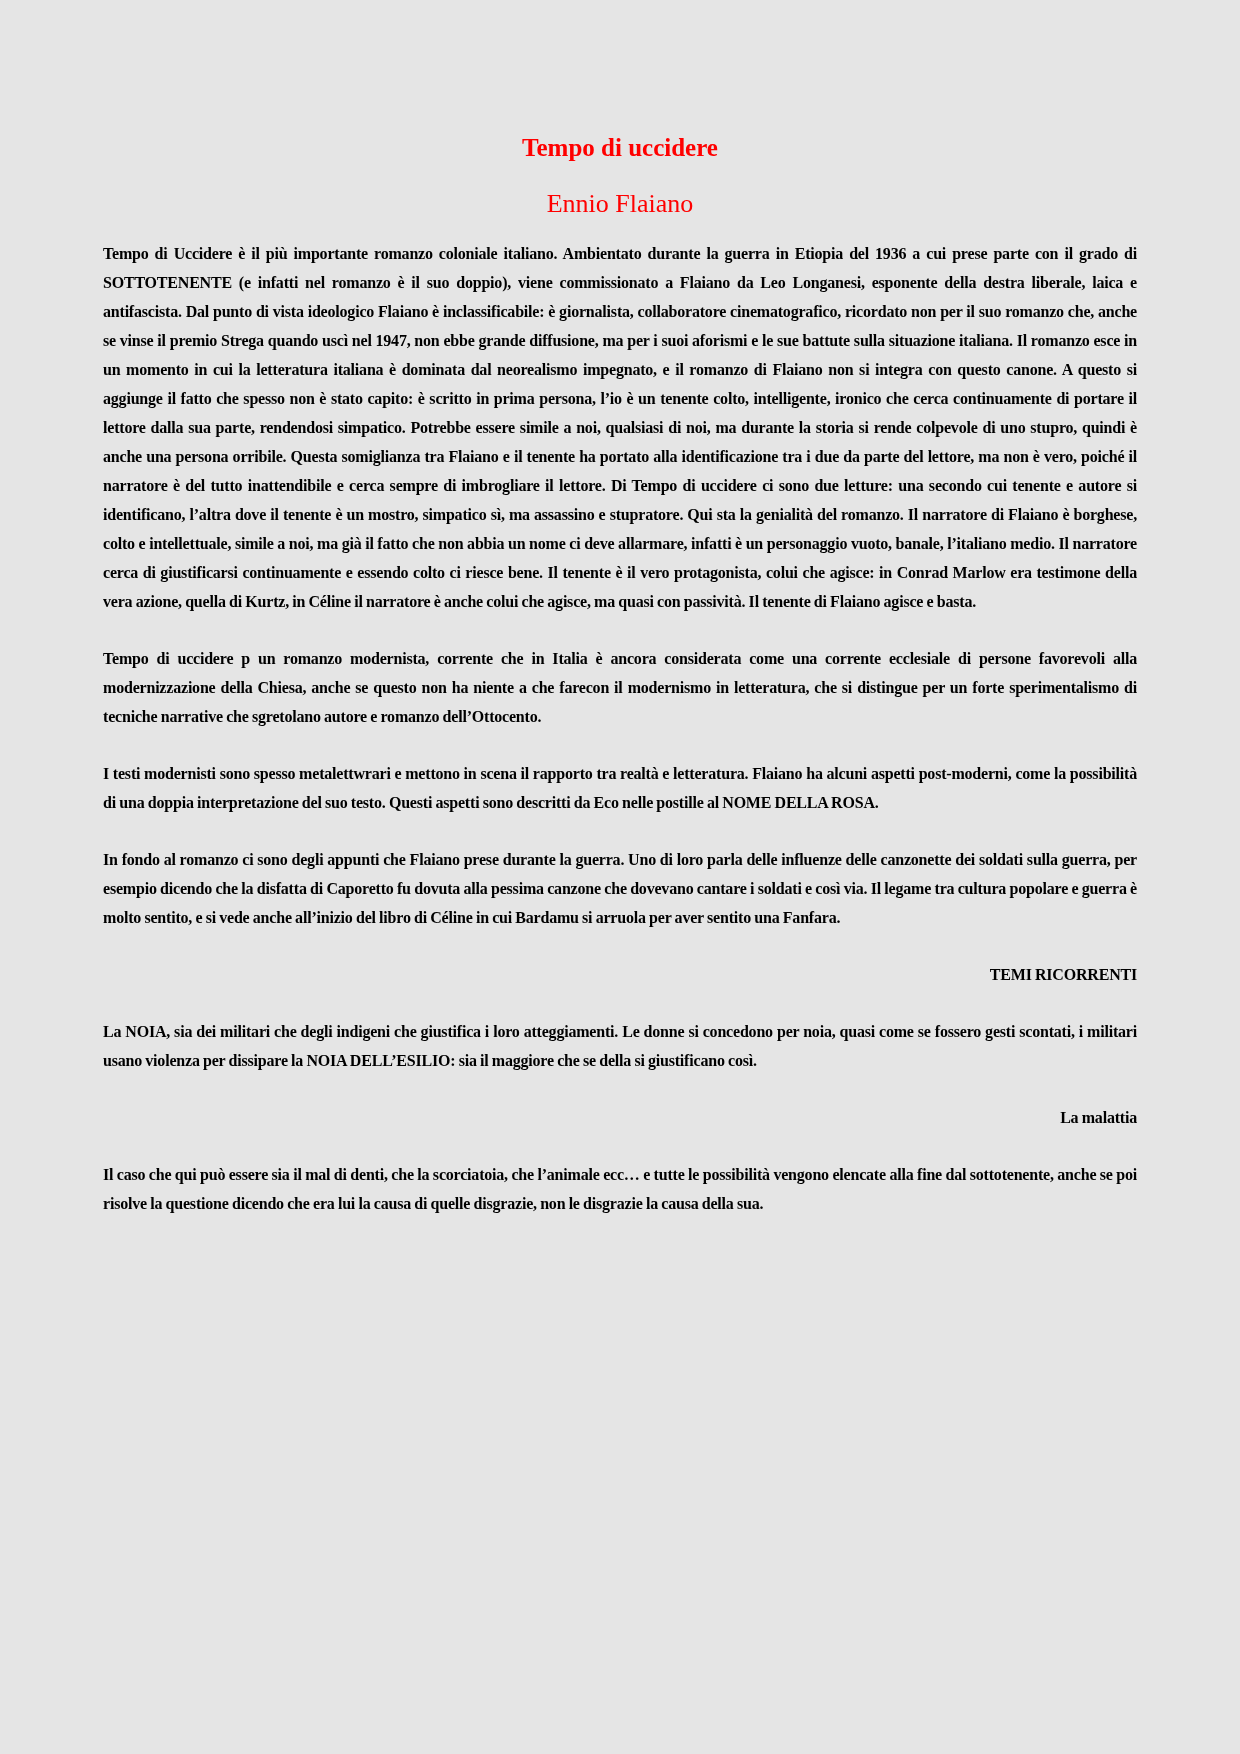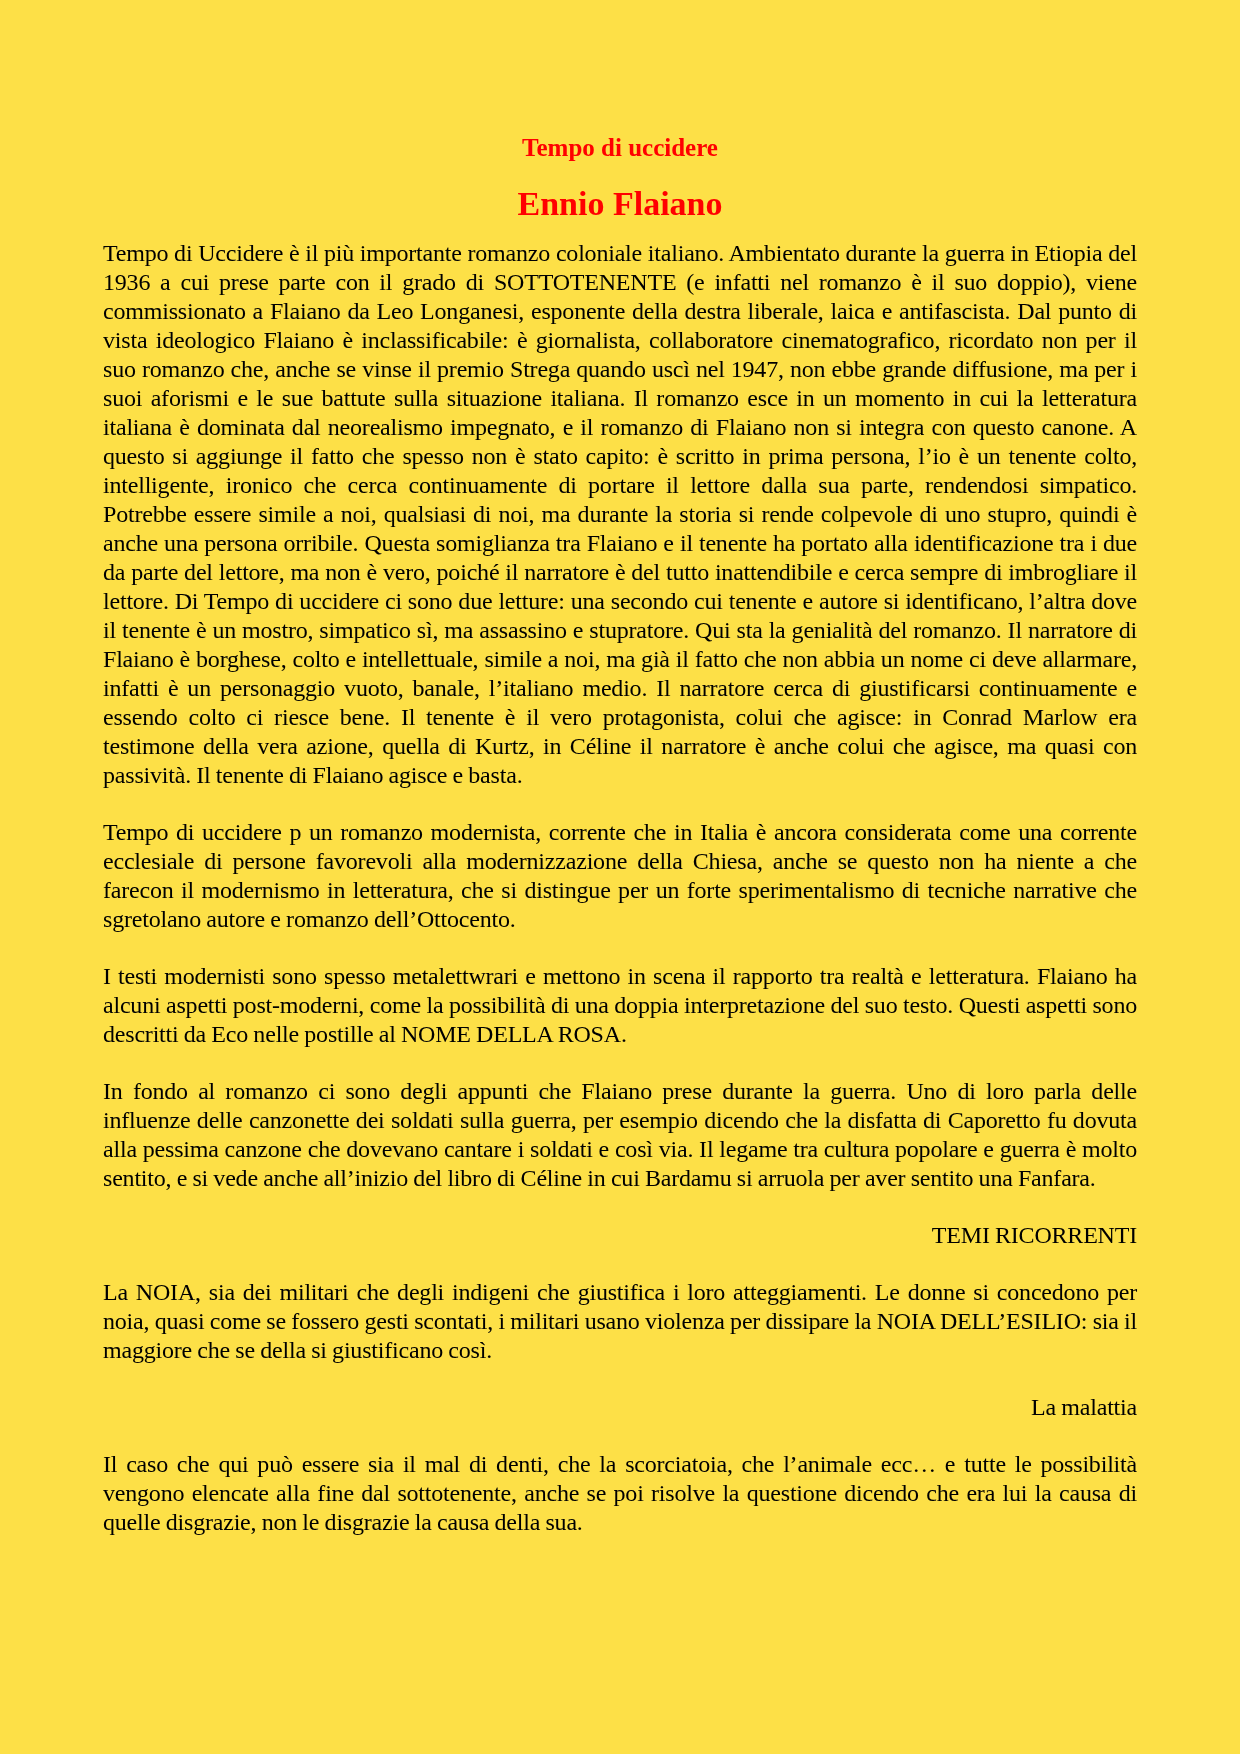--- a/index.html
+++ b/index.html
@@ -9,47 +9,48 @@
   body {
     width: 1240px;
     height: 1754px;
     overflow: hidden;
     font-family: "Liberation Serif", "DejaVu Serif", serif;
     color: #000000;
   }
   .page {
     width: 1240px;
     height: 1754px;
-    background: #fde047;
+    background: #e5e5e5;
     padding: 133px 103px 60px 103px;
   }
   .doc-title {
     font-size: 25px;
     line-height: 29px;
     font-weight: bold;
     color: #ff0000;
     text-align: center;
     margin-bottom: 27px;
   }
   .doc-subtitle {
-    font-size: 34px;
+    font-size: 26px;
     line-height: 29px;
-    font-weight: bold;
+    font-weight: normal;
     color: #ff0000;
     text-align: center;
     margin-bottom: 21px;
   }
   .doc-paragraph {
-    font-size: 24px;
+    font-size: 16px;
     line-height: 29px;
     text-align: justify;
     letter-spacing: -0.2px;
     word-spacing: -0.5px;
     margin-bottom: 28px;
     color: #000000;
+    font-weight: bold;
   }
   .doc-paragraph.heading {
     text-align: right;
   }
 </style>
 </head>
 <body>
 
 <div class="page">
   <h1 class="doc-title">Tempo di uccidere</h1>

